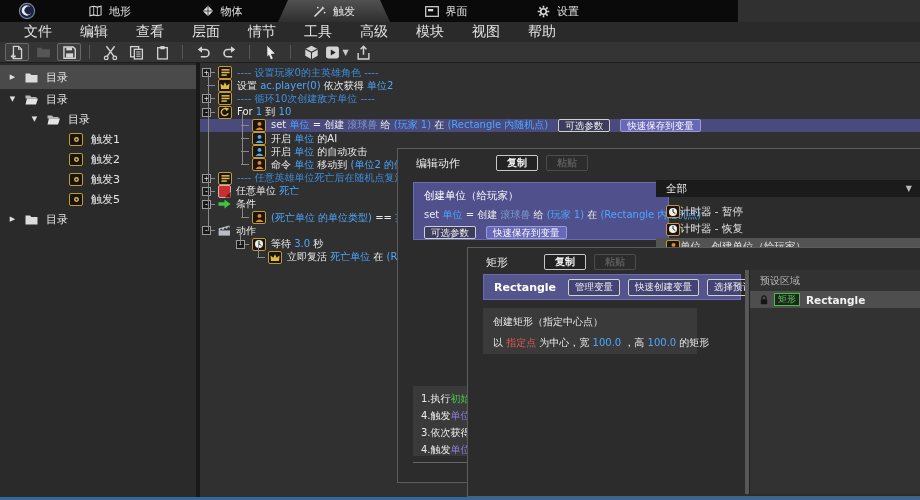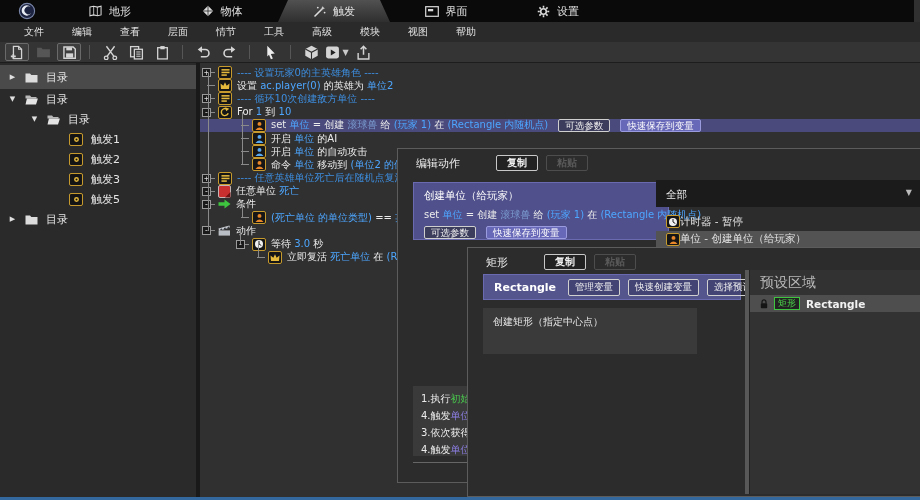--- a/index.html
+++ b/index.html
@@ -1,29 +1,29 @@
 <!DOCTYPE html>
 <html><head>
 <meta charset="utf-8">
 <style>
   *{box-sizing:border-box;margin:0;padding:0}
   html,body{width:920px;height:500px;overflow:hidden;background:#111;
     font-family:"DejaVu Sans",sans-serif;-webkit-font-smoothing:antialiased}
   .app{position:relative;width:920px;height:500px;background:#303030;overflow:hidden}
 
   
-  .tabbar{position:absolute;left:0;top:0;width:914px;height:22px;background:#0a0a0a;display:flex;align-items:stretch;z-index:10}
+  .tabbar{position:absolute;left:0;top:0;width:738px;height:22px;background:#0a0a0a;display:flex;align-items:stretch;z-index:10}
   .logo{width:54px;display:flex;align-items:center;justify-content:center}
   .tab{position:relative;display:flex;align-items:center;justify-content:center;gap:7px;width:112px;color:#e0e0e0;font-size:11px}
   .tab.active{background:linear-gradient(#515151,#2f2f2f);clip-path:polygon(10px 0,calc(100% - 10px) 0,100% 100%,0 100%)}
   .tab .icn{opacity:.95}
 
   
   .menubar{position:absolute;left:0;top:22px;width:920px;height:20px;background:#2a2a2a;display:flex;align-items:center;padding-left:10px;z-index:10}
-  .menu-item{padding:0 14px;font-size:10px;color:#e3e3e3}
+  .menu-item{padding:0 14px;font-size:14px;color:#e3e3e3}
 
   
   .toolbar{position:absolute;left:0;top:42px;width:920px;height:21px;background:#343434;border-bottom:1px solid #1d1d1d;display:flex;align-items:center;padding-left:4px;z-index:10}
   .tbtn{width:24px;height:18px;display:flex;align-items:center;justify-content:center;border-radius:2px;margin:0 1px}
   .tbtn.framed{border:1px solid #6a6a6a;background:#3d3d3d}
   .tsep{width:1px;height:14px;background:#565656;margin:0 7px}
   .play-caret{font-size:8px;color:#c9c9c9;margin-left:2px}
 
   
   .sidebar{position:absolute;left:0;top:63px;width:196px;bottom:3px;background:#2a2a2a;z-index:1;padding-top:2px}
@@ -55,38 +55,38 @@
   .btn{border:1px solid #c8c8c8;background:#222;color:#f0f0f0;font-size:10px;font-weight:bold;padding:0 10px;border-radius:2px}
   .btn.disabled{border-color:#4d4d4d;color:#5a5a5a;background:transparent}
 
   .action-card{position:absolute;left:15px;top:33px;width:256px;height:58px;background:#50508c;border:1px solid #6a6ab0;padding:6px 10px}
   .card-title{font-size:10.5px;color:#fff;margin-bottom:5px}
   .card-line{font-size:10px;white-space:nowrap}
   .card-btns{margin-top:4px;display:flex}
   .card-btns .rbtn{margin-left:0;margin-right:10px}
 
   .rpanel{position:absolute;left:258px;top:31px;right:0;bottom:0}
-  .filter-row{height:27px;background:#1b1b1b;display:flex;padding:8px 10px;font-size:10.5px;color:#f0f0f0;position:relative}
+  .filter-row{height:17px;background:#1b1b1b;display:flex;align-items:center;padding:0 10px;font-size:10.5px;color:#f0f0f0;position:relative}
   .filter-caret{position:absolute;right:8px;font-size:8px;color:#bbb}
   .alist{margin-top:6px}
   .alist-row{height:17.5px;display:flex;align-items:center;padding-left:10px;font-size:10.5px;color:#e2e2e2;white-space:nowrap}
   .alist-row.selected{background:#535353}
 
   .note-box{position:absolute;left:15px;top:237px;width:256px;height:70px;background:#3a3a3a;padding:6px 8px;display:flex;flex-direction:column;justify-content:space-between;font-size:10px;white-space:nowrap;overflow:hidden}
   .dlg1-sep{position:absolute;left:15px;top:313px;width:256px;border-top:1px solid #666}
 
   .vrow{position:absolute;left:15px;top:26px;width:258px;height:26px;background:#55558e;border:1px solid #6a6ab0;display:flex;align-items:center;padding:0 10px}
   .vname{font-size:11px;font-weight:bold;color:#fff;margin-right:12px}
   .vbtn{font-size:9.5px;color:#f2f2f2;border:1px solid #d0d0d0;background:rgba(15,15,40,.25);padding:1px 6px;border-radius:2px;margin-right:8px;white-space:nowrap}
   .rcard{position:absolute;left:15px;top:60px;width:214px;height:46px;background:#3a3a3a;padding:7px 10px;font-size:10px;color:#ddd;white-space:nowrap}
   .rcard-title{margin-bottom:7px;color:#e8e8e8}
 
   .pscroll{position:absolute;left:277px;top:22px;width:4px;bottom:2px;background:#585858}
   .ppanel{position:absolute;left:281px;top:22px;right:0;bottom:2px;background:#323232;border-left:1px solid #222}
-  .ptitle{padding:4px 0 3px 10px;font-size:14px;color:#b8b8b8}
+  .ptitle{padding:4px 0 3px 10px;font-size:10px;color:#b8b8b8}
   .prow{height:17px;background:#4e4e4e;display:flex;align-items:center;gap:6px;padding-left:10px}
   .ptag{border:1px solid #3ec43e;color:#49d049;font-size:9px;padding:0 3px;line-height:11px;background:#222}
   .pname{font-size:10.5px;font-weight:bold;color:#f2f2f2}
 
   .bottomline{position:absolute;left:0;top:497px;width:920px;height:3px;background:#33689f;z-index:20}
 
   
   .icn{display:inline-flex;align-items:center;justify-content:center;flex:none}
   .gicon{width:14px;height:13px;border:1px solid #c79a2e;background:#161616;border-radius:2px}
 
@@ -375,21 +375,21 @@
           </span>
           <span><span class="c-c">---- 设置玩家0的主英雄角色 ----</span></span>
         </div>
         <div class="trow" style="padding-left: 7px;">
           <span class="conn" style="width: 8px;"></span>
           <span class="icn gicon">
             <svg width="10" height="9" viewBox="0 0 12 10">
               <path d="M1.2 9.2 L0.6 2.6 L4 5.2 L6 1 L8 5.2 L11.4 2.6 L10.8 9.2 Z" fill="#e5b93c"></path>
             </svg>
           </span>
-          <span><span class="c-w">设置 </span><span class="c-b">ac.player(0)</span><span class="c-w"> 的英雄为 </span><span class="c-b">单位2</span></span>
+          <span><span class="c-w">设置 </span><span class="c-b">ac.player(0)</span><span class="c-w"> 依次获得 </span><span class="c-b">单位2</span></span>
         </div>
         <div class="trow" style="padding-left: 2px;">
           <span class="expander">+</span>
           <span class="conn" style="width: 4px;"></span>
           <span class="icn gicon">
             <svg width="9" height="9" viewBox="0 0 10 10">
               <rect x="0.5" y="1.2" width="9" height="1.7" fill="#e5b93c"></rect>
               <rect x="0.5" y="4.1" width="9" height="1.7" fill="#e5b93c"></rect>
               <rect x="0.5" y="7" width="6" height="1.7" fill="#e5b93c"></rect>
             </svg>
@@ -549,20 +549,29 @@
       <div class="alist" id="action-list">
           <div class="alist-row">
             <span class="icn gicon">
               <svg width="10" height="10" viewBox="0 0 12 12">
                 <circle cx="6" cy="6" r="4.8" fill="#f0f0f0"></circle>
                 <path d="M6 2.8 V6 L8.4 7.6" stroke="#222" stroke-width="1.2" fill="none" stroke-linecap="round"></path>
               </svg>
             </span>
             <span>计时器 - 暂停</span>
           </div>
+          <div class="alist-row">
+            <span class="icn gicon">
+              <svg width="10" height="10" viewBox="0 0 12 12">
+                <circle cx="6" cy="6" r="4.8" fill="#f0f0f0"></circle>
+                <path d="M6 2.8 V6 L8.4 7.6" stroke="#222" stroke-width="1.2" fill="none" stroke-linecap="round"></path>
+              </svg>
+            </span>
+            <span>计时器 - 恢复</span>
+          </div>
           <div class="alist-row selected">
             <span class="icn gicon">
               <svg width="9" height="9" viewBox="0 0 10 10">
                 <circle cx="5" cy="3.2" r="2.2" fill="#e8872a"></circle>
                 <path d="M0.5 10 Q5 4.5 9.5 10 Z" fill="#e8872a"></path>
               </svg>
             </span>
             <span>单位 - 创建单位（给玩家）</span>
           </div>
         </div>
@@ -585,20 +594,21 @@
       <span class="btn disabled">粘贴</span>
     </div>
     <div class="vrow">
       <span class="vname">Rectangle</span>
       <span class="vbtn">管理变量</span>
       <span class="vbtn">快速创建变量</span>
       <span class="vbtn">选择预设区域</span>
     </div>
     <div class="rcard">
       <div class="rcard-title">创建矩形（指定中心点）</div>
+      <div class="card-line"><span class="c-w">以 </span><span class="c-r">指定点</span><span class="c-w"> 为中心，宽 </span><span class="c-b">100.0</span><span class="c-w"> ，高 </span><span class="c-b">100.0</span><span class="c-w"> 的矩形</span></div>
     </div>
     <div class="pscroll"></div>
     <div class="ppanel">
       <div class="ptitle">预设区域</div>
       <div class="prow">
         <span class="icn">
           <svg width="8" height="10" viewBox="0 0 8 10">
               <path d="M2 4.4 V2.9 A2 2 0 0 1 6 2.9 V4.4" stroke="#151515" stroke-width="1.2" fill="none"></path>
               <rect x="0.8" y="4.2" width="6.4" height="5" rx="0.8" fill="#151515"></rect>
             </svg>

